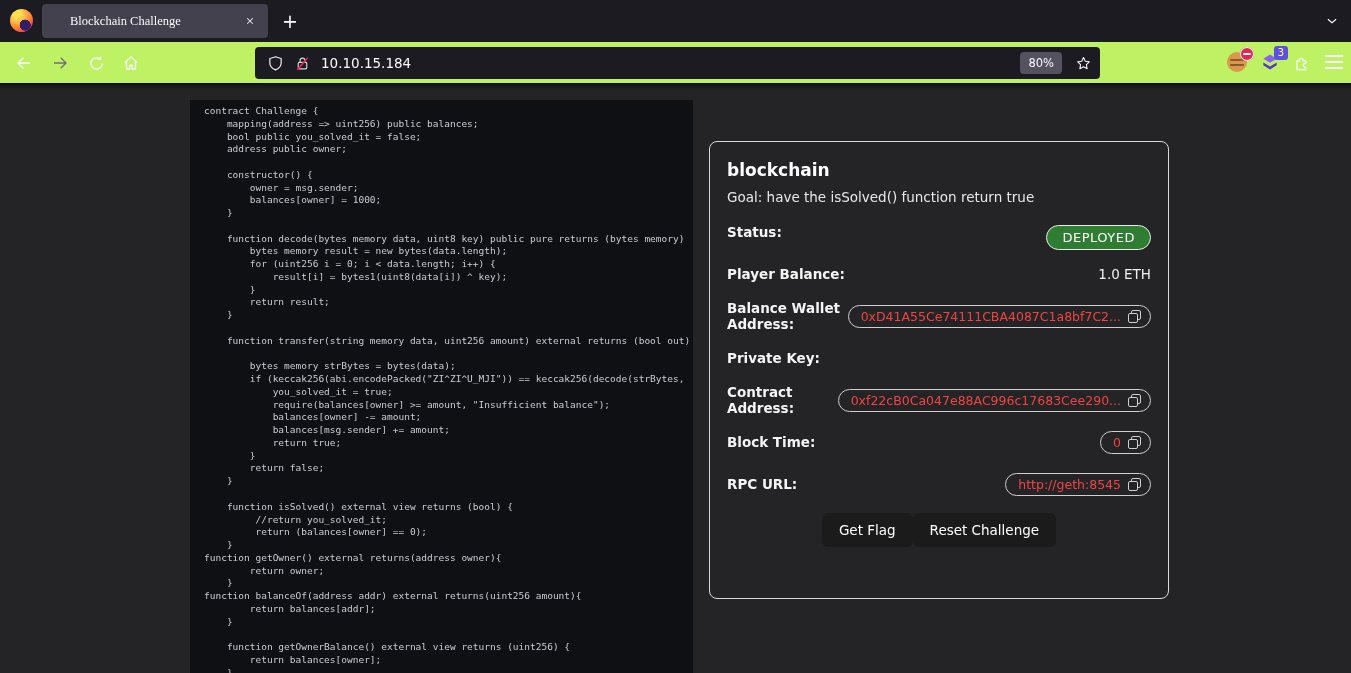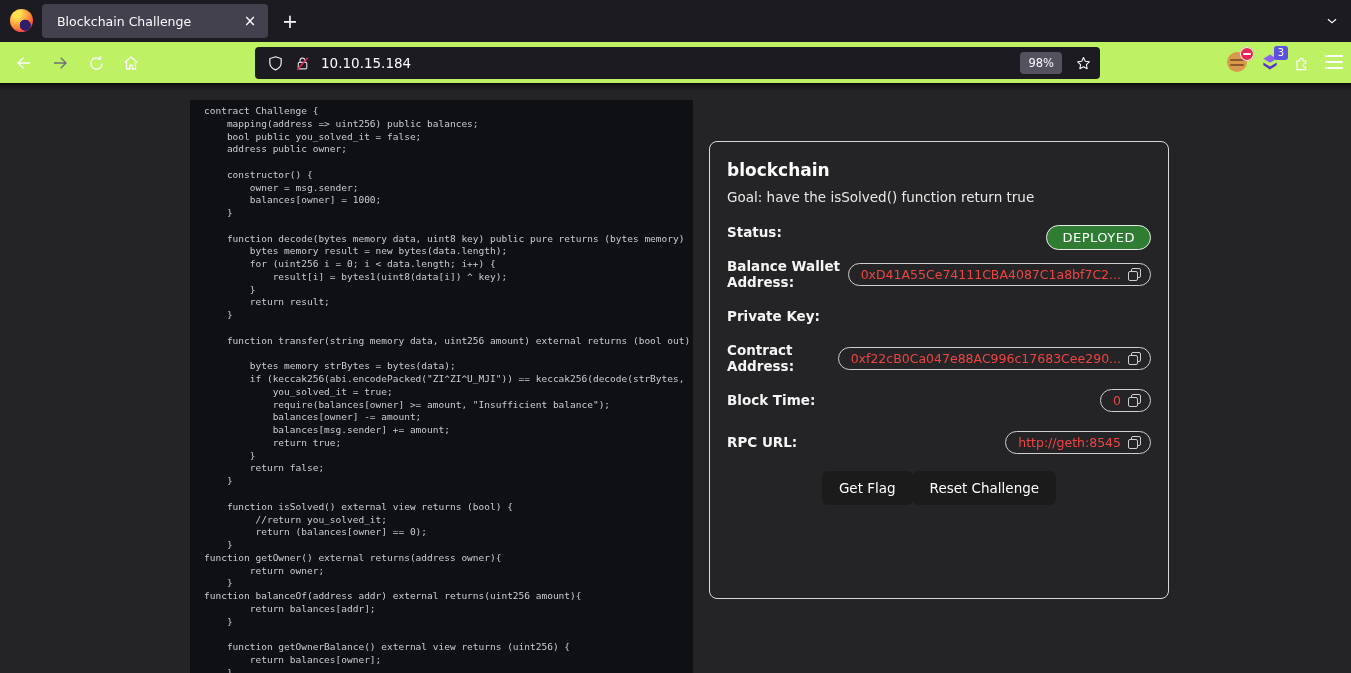--- a/index.html
+++ b/index.html
@@ -5,21 +5,21 @@
   * { margin:0; padding:0; box-sizing:border-box; }
   html,body { width:1351px; height:673px; overflow:hidden; background:#242426;
               font-family:"DejaVu Sans", sans-serif; }
 
   
   .tabbar { height:42px; background:#1c1b22; position:relative; }
   .ff-logo { position:absolute; left:10px; top:9px; width:23px; height:23px; border-radius:50%;
     background: radial-gradient(circle at 66% 70%, #311e69 0 24%, rgba(0,0,0,0) 26%),
                 radial-gradient(circle at 30% 22%, #ffe14f 0 14%, #ffb74a 34%, #ff8b2e 55%, #f4375c 80%, #b5007f 100%); }
   .tab { position:absolute; left:42px; top:4px; width:226px; height:34px; background:#42414d;
-         border-radius:4px; display:flex; align-items:center; padding:0 8px 0 15px; color:#fbfbfe; }
+         border-radius:4px; display:flex; align-items:center; padding:0 8px 0 28px; color:#fbfbfe;font-family:Liberation Serif, serif; }
   .tab-title { font-size:12.5px; flex:1; white-space:nowrap; overflow:hidden; }
   .tab-close { font-size:15px; width:20px; height:20px; display:flex; align-items:center;
                justify-content:center; border-radius:3px; cursor:default; }
   .newtab { position:absolute; left:276px; top:7px; width:28px; height:28px; display:flex;
             align-items:center; justify-content:center; color:#fbfbfe; font-size:19px; border-radius:4px; }
   .tabs-chevron { position:absolute; right:8px; top:10px; width:22px; height:22px;
                   display:flex; align-items:center; justify-content:center; }
 
   .navbar { height:42px; background:#bef264; border-bottom:1px solid #0c0c0d; position:relative; }
   .nav-btn { position:absolute; top:5px; width:32px; height:32px; display:flex;
@@ -116,21 +116,21 @@
   <div class="urlbar">
     <svg width="17" height="17" viewBox="0 0 24 24">
         <path d="M12 2.5 20 5v6.3c0 4.6-3.2 7.8-8 9.7-4.8-1.9-8-5.1-8-9.7V5z" fill="none" stroke="#fbfbfe" stroke-width="1.6"></path>
       </svg>
     <svg width="17" height="17" viewBox="0 0 24 24" style="margin-left:10px">
       <rect x="6" y="10.5" width="12" height="9" rx="1.5" fill="none" stroke="#d7d7db" stroke-width="1.6"></rect>
       <path d="M8.5 10.5V8a3.5 3.5 0 0 1 7 0v2.5" fill="none" stroke="#d7d7db" stroke-width="1.6"></path>
       <path d="M4.5 21 19.5 4" stroke="#e22850" stroke-width="2.2"></path>
     </svg>
     <span class="url-text">10.10.15.184</span>
-    <span class="zoom-pill">98%</span>
+    <span class="zoom-pill">80%</span>
     <svg width="17" height="17" viewBox="0 0 24 24">
         <path d="M12 3.6l2.5 5.2 5.7.8-4.1 4 1 5.7-5.1-2.7-5.1 2.7 1-5.7-4.1-4 5.7-.8z" fill="none" stroke="#fbfbfe" stroke-width="1.5" stroke-linejoin="round"></path>
       </svg>
   </div>
 
   <div class="ext-cluster">
     <div class="ext1">
       <span class="noentry"></span>
     </div>
     <div class="ext2">
@@ -201,20 +201,24 @@
 
   <div class="card">
     <div class="card-title">blockchain</div>
     <div class="goal">Goal: have the isSolved() function return true</div>
 
     <div class="row">
       <span class="row-label">Status:</span>
       <span class="badge">DEPLOYED</span>
     </div>
 
+    <div class="row">
+      <span class="row-label">Player Balance:</span>
+      <span class="value-text">1.0 ETH</span>
+    </div>
 
     <div class="row">
       <span class="row-label">Balance Wallet Address:</span>
       <span class="pill">
         <span>0xD41A55Ce74111CBA4087C1a8bf7C2...</span>
         <span class="copy"></span>
       </span>
     </div>
 
     <div class="row">

